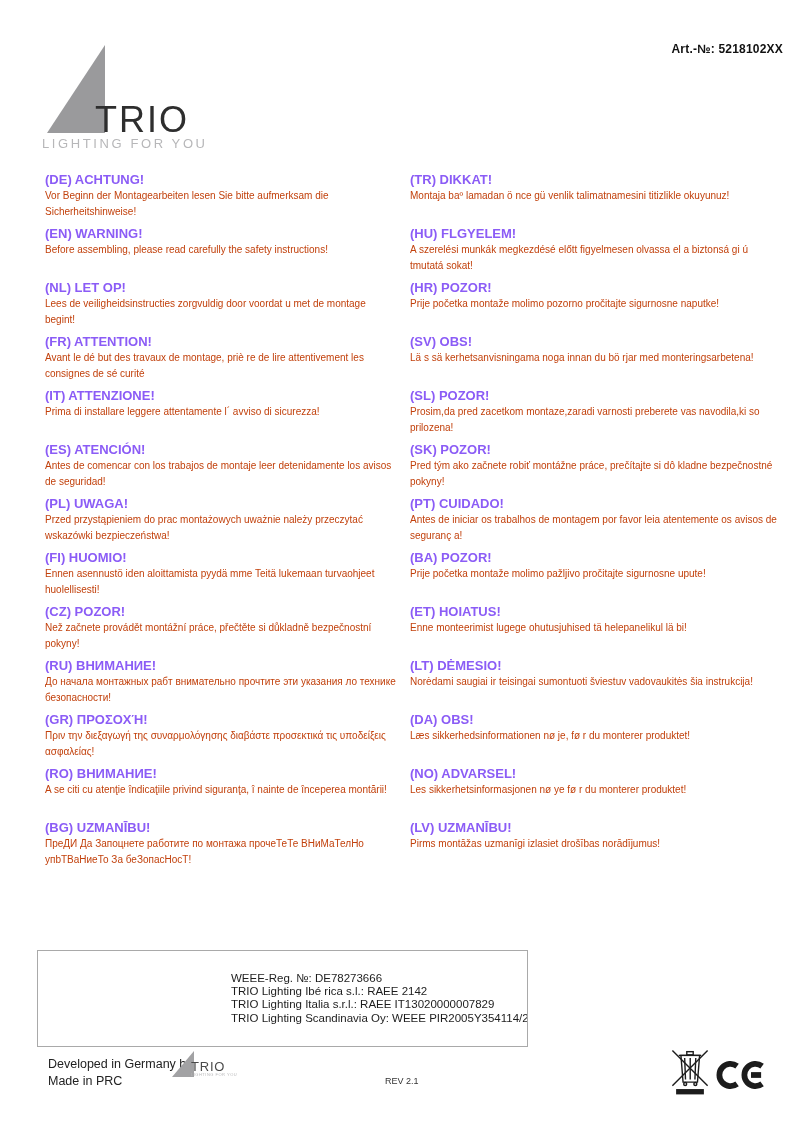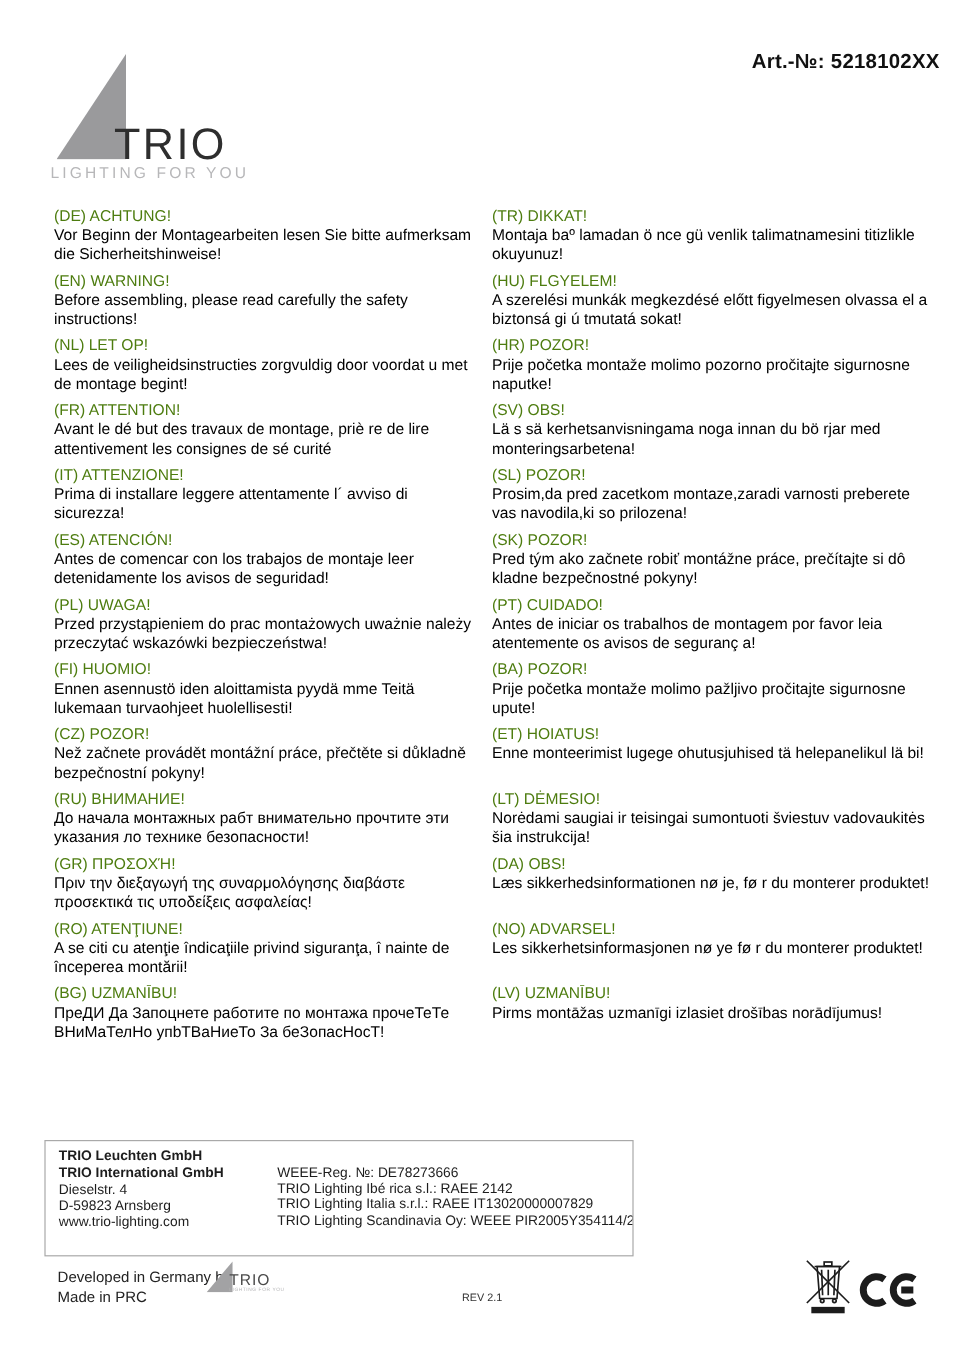--- a/index.html
+++ b/index.html
@@ -6,21 +6,21 @@
   html,body { background:#ffffff; }
   body { font-family:"Liberation Sans", sans-serif; color:#1d1d1d; }
   .page {
     position:relative; width:802px; height:1132px; background:#ffffff;
     overflow:hidden; margin:0 auto;
   }
 
   
   .art-no {
     position:absolute; top:42px; right:19px;
-    font-size:17px; font-weight:bold; color:#111;
+    font-size:12px; font-weight:bold; color:#111;
     letter-spacing:.2px;
   }
 
   
   .logo { position:absolute; left:42px; top:45px; width:200px; height:110px; }
   .logo-triangle {
     position:absolute; left:5px; top:0; width:58px; height:88px;
     background:#9a9a9c;
     clip-path:polygon(100% 0, 100% 100%, 0 100%);
   }
@@ -32,22 +32,22 @@
   .logo-tagline {
     position:absolute; left:0px; top:91px;
     font-size:13px; color:#b7b7b9; letter-spacing:2.6px; white-space:nowrap;
   }
 
   
   .col { position:absolute; top:172px; }
   .col-left  { left:45px;  width:352px; }
   .col-right { left:410px; width:372px; }
   .warn-block { height:54px; }
-  .warn-title { font-size:13px; line-height:16px; font-weight:normal; color:#4d7c0f; }
-  .warn-body  { font-size:13px; line-height:16px; color:#000000; max-height:32px; overflow:hidden; }
+  .warn-title { font-size:13px; line-height:16px; font-weight:bold; color:#8b5cf6; }
+  .warn-body  { font-size:10px; line-height:16px; color:#c2410c; max-height:32px; overflow:hidden; }
 
   
   .company-box {
     position:absolute; left:37px; top:950px; width:491px; height:97px;
     border:1px solid #a9a9a9; overflow:hidden;
   }
   .company-left { position:absolute; left:11px; top:7px; font-size:11.5px; line-height:13.8px; }
   .company-left .bold { font-weight:bold; }
   .company-right { position:absolute; left:193px; top:21px; font-size:11.5px; line-height:13.2px; white-space:nowrap; }
 
@@ -118,21 +118,21 @@
     </div>
       <div class="warn-block">
       <div class="warn-title">(RU) ВНИМАНИЕ!</div>
       <div class="warn-body">До начала монтажных рабт внимательно прочтите эти указания ло технике безопасности!</div>
     </div>
       <div class="warn-block">
       <div class="warn-title">(GR) ΠΡΟΣΟΧΉ!</div>
       <div class="warn-body">Πριν την διεξαγωγή της συναρμολόγησης διαβάστε προσεκτικά τις υποδείξεις ασφαλείας!</div>
     </div>
       <div class="warn-block">
-      <div class="warn-title">(RO) ATENŢIUNE!</div>
+      <div class="warn-title">(RO) ВНИМАНИЕ!</div>
       <div class="warn-body">A se citi cu atenţie îndicaţiile privind siguranţa, î nainte de începerea montării!</div>
     </div>
       <div class="warn-block">
       <div class="warn-title">(BG) UZMANĪBU!</div>
       <div class="warn-body">ПреДИ Да Запоцнете работите по монтажа прочеТеТе ВНиМаТелНо упbТВаНиеТо За беЗопасНосТ!</div>
     </div>
     </div>
 
   <div class="col col-right">
       <div class="warn-block">
@@ -183,27 +183,20 @@
       <div class="warn-title">(NO) ADVARSEL!</div>
       <div class="warn-body">Les sikkerhetsinformasjonen nø ye fø r du monterer produktet!</div>
     </div>
       <div class="warn-block">
       <div class="warn-title">(LV) UZMANĪBU!</div>
       <div class="warn-body">Pirms montāžas uzmanīgi izlasiet drošības norādījumus!</div>
     </div>
     </div>
 
   <div class="company-box">
-    <div class="company-left">
-      <div class="bold">TRIO Leuchten GmbH</div>
-      <div class="bold">TRIO International GmbH</div>
-      <div>Dieselstr. 4</div>
-      <div>D-59823 Arnsberg</div>
-      <div>www.trio-lighting.com</div>
-    </div>
     <div class="company-right">
         <div>WEEE-Reg. №: DE78273666</div>
         <div>TRIO Lighting Ibé rica s.l.: RAEE 2142</div>
         <div>TRIO Lighting Italia s.r.l.: RAEE IT13020000007829</div>
         <div>TRIO Lighting Scandinavia Oy: WEEE PIR2005Y354114/2114</div>
       </div>
   </div>
 
   <div class="developed">
     <div>Developed in Germany by</div>

